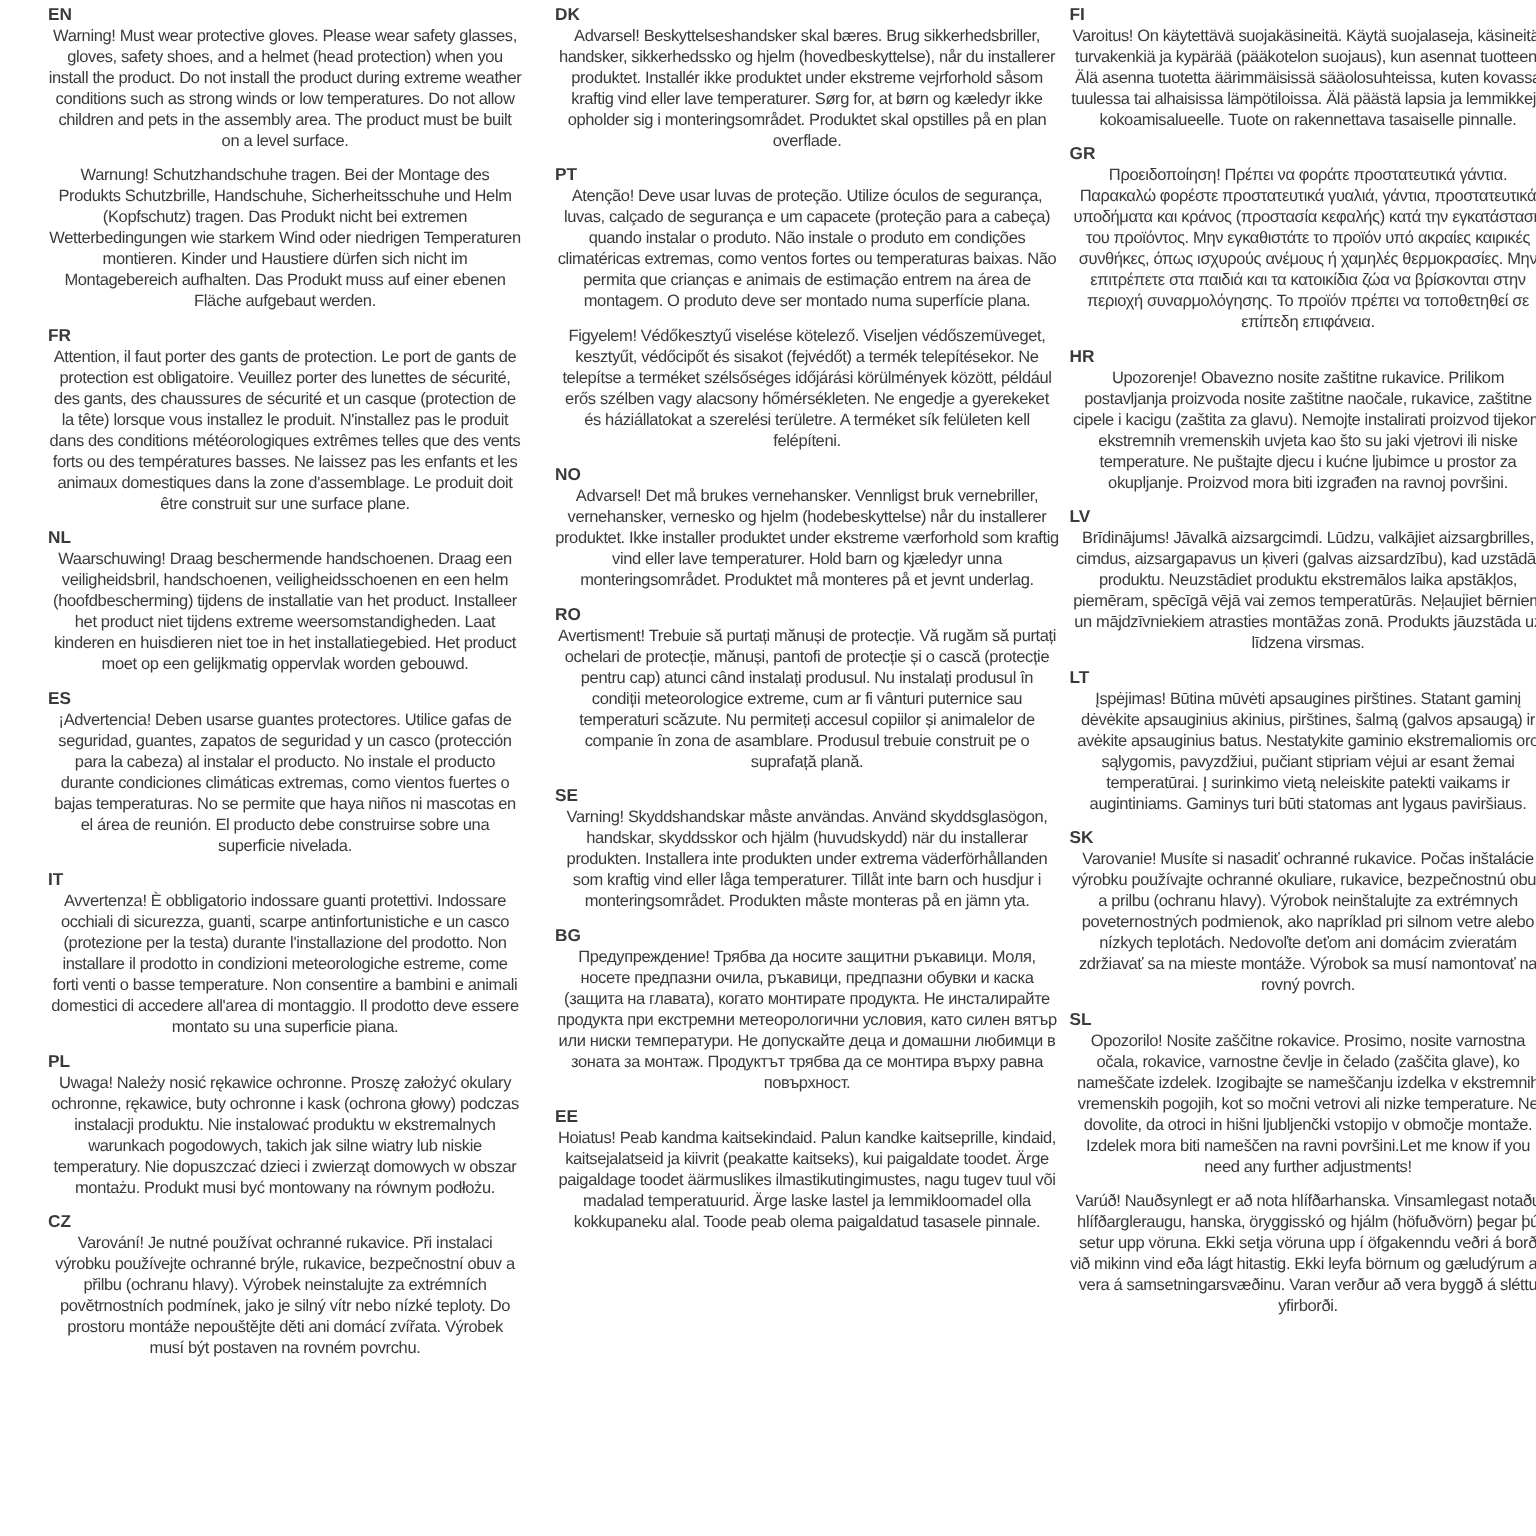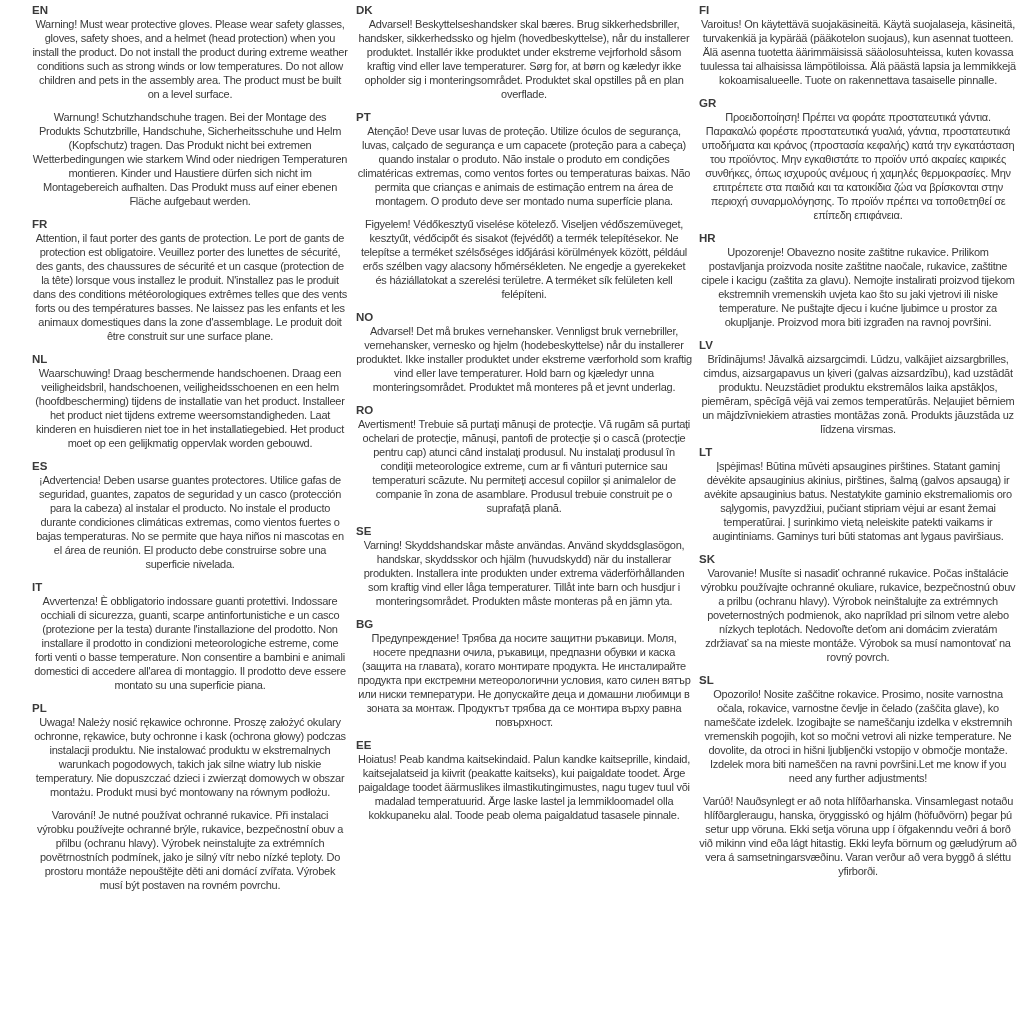--- a/index.html
+++ b/index.html
@@ -17,21 +17,21 @@
   .page {
     box-sizing: border-box;
     width: 1024px;
     height: 1024px;
     padding-top: 3px;
     display: flex;
     align-items: flex-start;
   }
   .col { flex: 0 0 auto; }
   .col-1 { width: 316px; margin-left: 32px; }
-  .col-2 { width: 336px; margin-left: 8px; }
+  .col-2 { width: 336px; margin-left: 22px; }
   .col-3 { width: 318px; margin-left: 7px;  }
   .lang-section { margin: 0 0 9px 0; }
   .lang-code {
     margin: 0;
     font-size: 11.5px;
     line-height: 14px;
     font-weight: bold;
     letter-spacing: 0;
   }
   .lang-text {
@@ -69,20 +69,21 @@
     </section>
     <section class="lang-section">
       <h2 class="lang-code">IT</h2>
       <p class="lang-text">Avvertenza! È obbligatorio indossare guanti protettivi. Indossare occhiali di sicurezza, guanti, scarpe antinfortunistiche e un casco (protezione per la testa) durante l'installazione del prodotto. Non installare il prodotto in condizioni meteorologiche estreme, come forti venti o basse temperature. Non consentire a bambini e animali domestici di accedere all'area di montaggio. Il prodotto deve essere montato su una superficie piana.</p>
     </section>
     <section class="lang-section">
       <h2 class="lang-code">PL</h2>
       <p class="lang-text">Uwaga! Należy nosić rękawice ochronne. Proszę założyć okulary ochronne, rękawice, buty ochronne i kask (ochrona głowy) podczas instalacji produktu. Nie instalować produktu w ekstremalnych warunkach pogodowych, takich jak silne wiatry lub niskie temperatury. Nie dopuszczać dzieci i zwierząt domowych w obszar montażu. Produkt musi być montowany na równym podłożu.</p>
     </section>
     <section class="lang-section">
+      <h2 class="lang-code">CZ</h2>
       <p class="lang-text">Varování! Je nutné používat ochranné rukavice. Při instalaci výrobku používejte ochranné brýle, rukavice, bezpečnostní obuv a přilbu (ochranu hlavy). Výrobek neinstalujte za extrémních povětrnostních podmínek, jako je silný vítr nebo nízké teploty. Do prostoru montáže nepouštějte děti ani domácí zvířata. Výrobek musí být postaven na rovném povrchu.</p>
     </section>
   </div>
 
   <div class="col col-2">
     <section class="lang-section">
       <h2 class="lang-code">DK</h2>
       <p class="lang-text">Advarsel! Beskyttelseshandsker skal bæres. Brug sikkerhedsbriller, handsker, sikkerhedssko og hjelm (hovedbeskyttelse), når du installerer produktet. Installér ikke produktet under ekstreme vejrforhold såsom kraftig vind eller lave temperaturer. Sørg for, at børn og kæledyr ikke opholder sig i monteringsområdet. Produktet skal opstilles på en plan overflade.</p>
     </section>
     <section class="lang-section">

